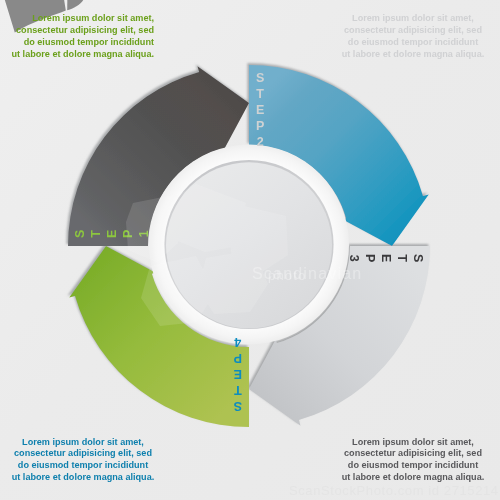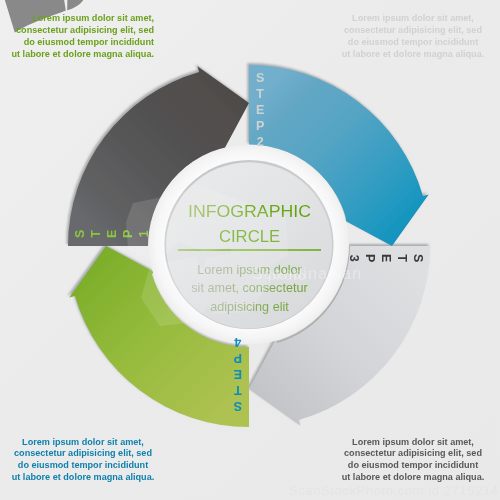--- a/index.html
+++ b/index.html
@@ -98,28 +98,20 @@
       <path d="M 249.00 65.00 A 181 181 0 0 1 422.99 196.11 L 428.76 194.46 L 392.00 246.00 L 342.24 219.26 L 346.09 218.16 A 101 101 0 0 0 249.00 145.00 Z" fill="url(#g2)"></path>
       <path d="M 430.00 246.00 A 181 181 0 0 1 298.89 419.99 L 300.54 425.76 L 249.00 389.00 L 275.74 339.24 L 276.84 343.09 A 101 101 0 0 0 350.00 246.00 Z" fill="url(#g3)"></path>
       <path d="M 249.00 427.00 A 181 181 0 0 1 75.01 295.89 L 69.24 297.54 L 106.00 246.00 L 155.76 272.74 L 151.91 273.84 A 101 101 0 0 0 249.00 347.00 Z" fill="url(#g4)"></path>
     </g>
 
     <circle cx="249" cy="244.5" r="100" fill="url(#discOuter)"></circle>
     <circle cx="249" cy="244.5" r="84.6" fill="url(#rimG)"></circle>
     <circle cx="249" cy="245.3" r="83" fill="url(#discInner)"></circle>
   </svg>
 
-  <div id="ctr">
-    <div class="t1">INFOGRAPHIC</div>
-    <div class="t2">CIRCLE</div>
-    <div class="rule"></div>
-    <div class="body">Lorem ipsum dolor
-sit amet, consectetur
-adipisicing elit</div>
-  </div>
 
   <div class="steplbl" id="lbl1" style="transform: translate(72px, 238px) rotate(-90deg); color: rgb(140, 198, 63);">
       <span>S</span>
       <span>T</span>
       <span>E</span>
       <span>P</span>
       <span>1</span>
     </div>
   <div class="steplbl" id="lbl2" style="transform: translate(256px, 70px) rotate(0deg); color: rgb(207, 210, 211);">
       <span>S</span>

